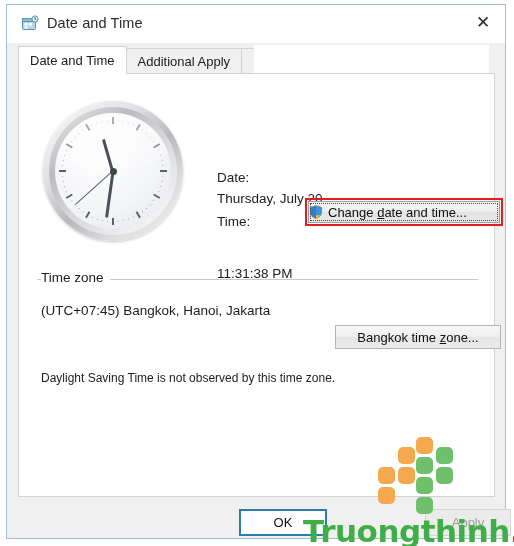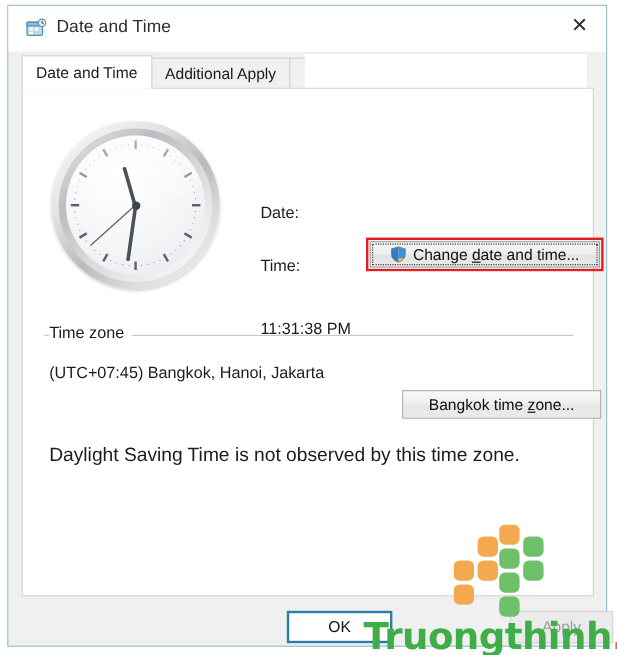--- a/index.html
+++ b/index.html
@@ -246,21 +246,21 @@
     position: absolute;
     left: 289px;
     top: 127px;
     width: 192px;
     height: 22px;
     background: linear-gradient(180deg, #f6f6f6 0%, #ededed 50%, #e4e4e4 51%, #e9e9e9 100%);
     border: 1px solid #a0a0a0;
     box-sizing: border-box;
     display: flex;
     align-items: center;
-    justify-content: center;
+    justify-content: flex-start;
     z-index: 7;
     cursor: default;
   }
   #change-datetime-button .focus-rect {
     position: absolute;
     left: 1px; top: 1px; right: 1px; bottom: 1px;
     border: 1px dotted #4a4a4a;
     pointer-events: none;
   }
   .shield-icon {
@@ -318,21 +318,21 @@
     align-items: center;
     justify-content: center;
     cursor: default;
   }
 
   
   #dst-text {
     position: absolute;
     left: 22px;
     top: 297px;
-    font-size: 16px;
+    font-size: 12px;
     color: #1c1c1c;
     white-space: nowrap;
   }
 
   
   .footer-button {
     position: absolute;
     height: 27px;
     box-sizing: border-box;
     display: flex;
@@ -505,20 +505,21 @@
           </div>
         <div id="clock-gloss"></div>
         <div class="hand" id="hand-hour" style="transform: rotate(344deg);"></div>
         <div class="hand" id="hand-minute" style="transform: rotate(188deg);"></div>
         <div class="hand" id="hand-second" style="transform: rotate(228deg);"></div>
         <div id="clock-pin"></div>
       </div>
     </div>
 
     <div class="info-label" id="date-label">Date:</div>
+    <div class="info-label" id="date-value">Thursday, July 20,</div>
     <div class="info-label" id="time-label">Time:</div>
     <div class="info-label" id="time-value">11:31:38 PM</div>
 
     <div id="change-datetime-highlight"></div>
     <div id="change-datetime-button">
       <span class="shield-icon">
         <svg width="14" height="14" viewBox="0 0 14 14">
           <path d="M7 0.7 L12.7 2.4 L12.7 7 C12.7 10.2 10.2 12.4 7 13.4 C3.8 12.4 1.3 10.2 1.3 7 L1.3 2.4 Z" fill="#f2c14e" stroke="#9a7a20" stroke-width="0.7"></path>
           <path d="M7 0.7 L1.3 2.4 L1.3 7 C1.3 10.2 3.8 12.4 7 13.4 Z" fill="#2f7fd1"></path>
           <path d="M7 0.7 L12.7 2.4 L12.7 7 C12.7 8.3 12.3 9.4 11.6 10.3 L7 10.3 Z" fill="#3e93e0"></path>

